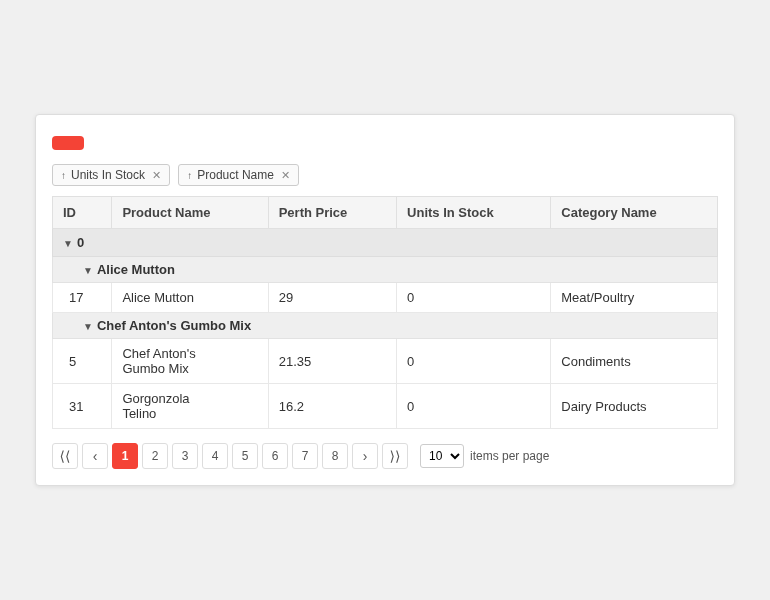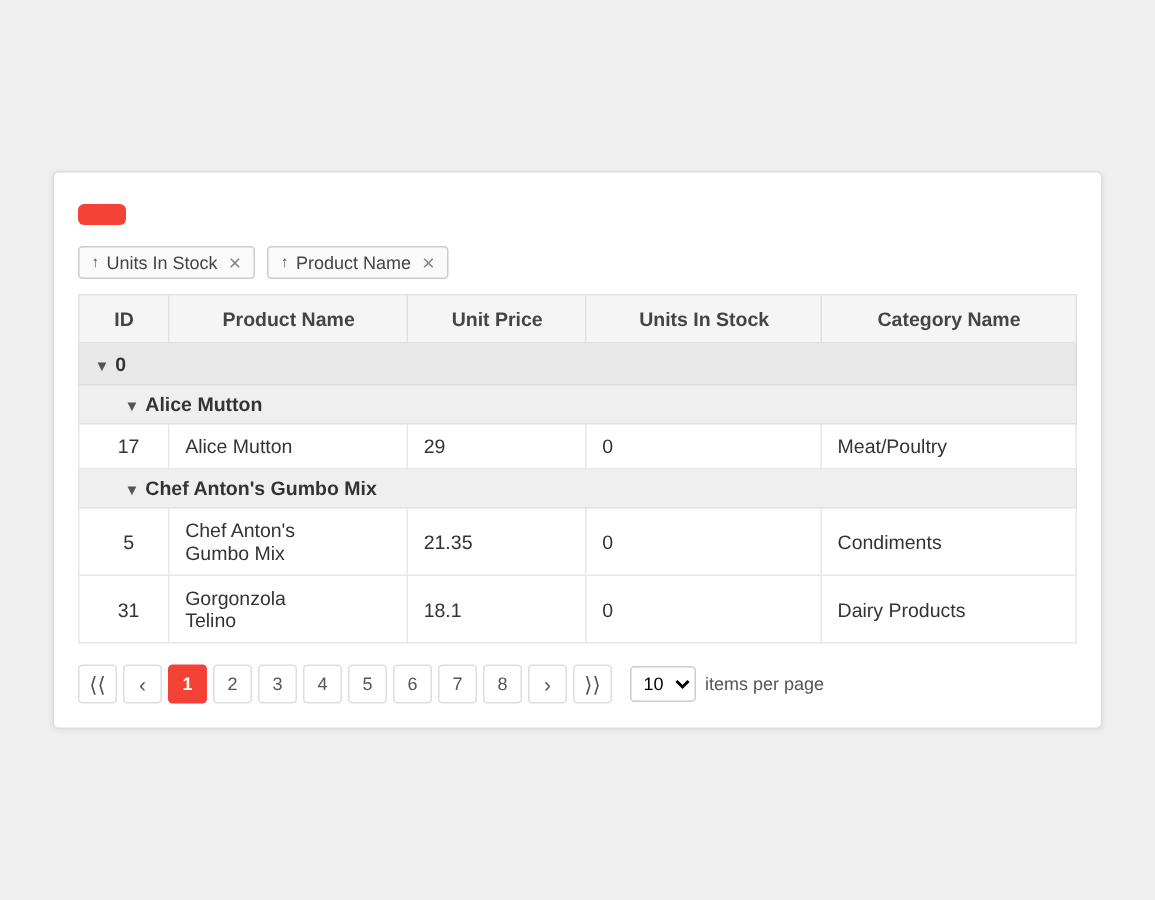--- a/index.html
+++ b/index.html
@@ -66,21 +66,21 @@
       width: 100%;
       border-collapse: collapse;
       font-size: 13px;
     }
     .grid-table thead tr {
       background: #f5f5f5;
     }
     .grid-table thead th {
       border: 1px solid #e0e0e0;
       padding: 8px 10px;
-      text-align: center;
+      text-align: left;
       font-weight: 600;
       color: #444;
       white-space: nowrap;
     }
 
     .group-row-0 td {
       background: #e8e8e8;
       padding: 6px 10px;
       font-weight: bold;
       border: 1px solid #ddd;
@@ -89,21 +89,21 @@
       background: #efefef;
       padding: 5px 10px 5px 30px;
       font-weight: bold;
       border: 1px solid #e2e2e2;
     }
     .data-row td {
       background: #fff;
       padding: 7px 10px;
       border: 1px solid #e8e8e8;
     }
-    .data-row td.id-cell { text-align: center; padding-left: 16px; }
+    .data-row td.id-cell { text-align: left; padding-left: 16px; }
     .triangle {
       display: inline-block;
       font-size: 10px;
       margin-right: 4px;
       color: #555;
     }
     .pagination {
       display: flex;
       align-items: center;
       gap: 4px;
@@ -167,21 +167,21 @@
     <span>Product Name</span>
     <span class="close-x">✕</span>
       </div>
     </div>
 
   <table class="grid-table">
     <thead>
       <tr id="table-header">
           <th>ID</th>
           <th>Product Name</th>
-          <th>Unit Price</th>
+          <th>Perth Price</th>
           <th>Units In Stock</th>
           <th>Category Name</th>
         </tr>
     </thead>
     <tbody id="table-body">
         <tr class="group-row-0">
           <td colspan="5"><span class="triangle">▼</span>0</td>
         </tr>
         <tr class="group-row-1">
           <td colspan="5"><span class="triangle">▼</span>Alice Mutton</td>
@@ -199,21 +199,21 @@
         <tr class="data-row">
           <td class="id-cell">5</td>
           <td>Chef Anton's<br>Gumbo Mix</td>
           <td>21.35</td>
           <td>0</td>
           <td>Condiments</td>
         </tr>
         <tr class="data-row">
           <td class="id-cell">31</td>
           <td>Gorgonzola<br>Telino</td>
-          <td>18.1</td>
+          <td>16.2</td>
           <td>0</td>
           <td>Dairy Products</td>
         </tr>
       </tbody>
   </table>
 
   <div class="pagination" id="pagination-container">
       <button class="page-btn nav">⟨⟨</button>
       <button class="page-btn nav">‹</button>
       <button class="page-btn active">1</button>

